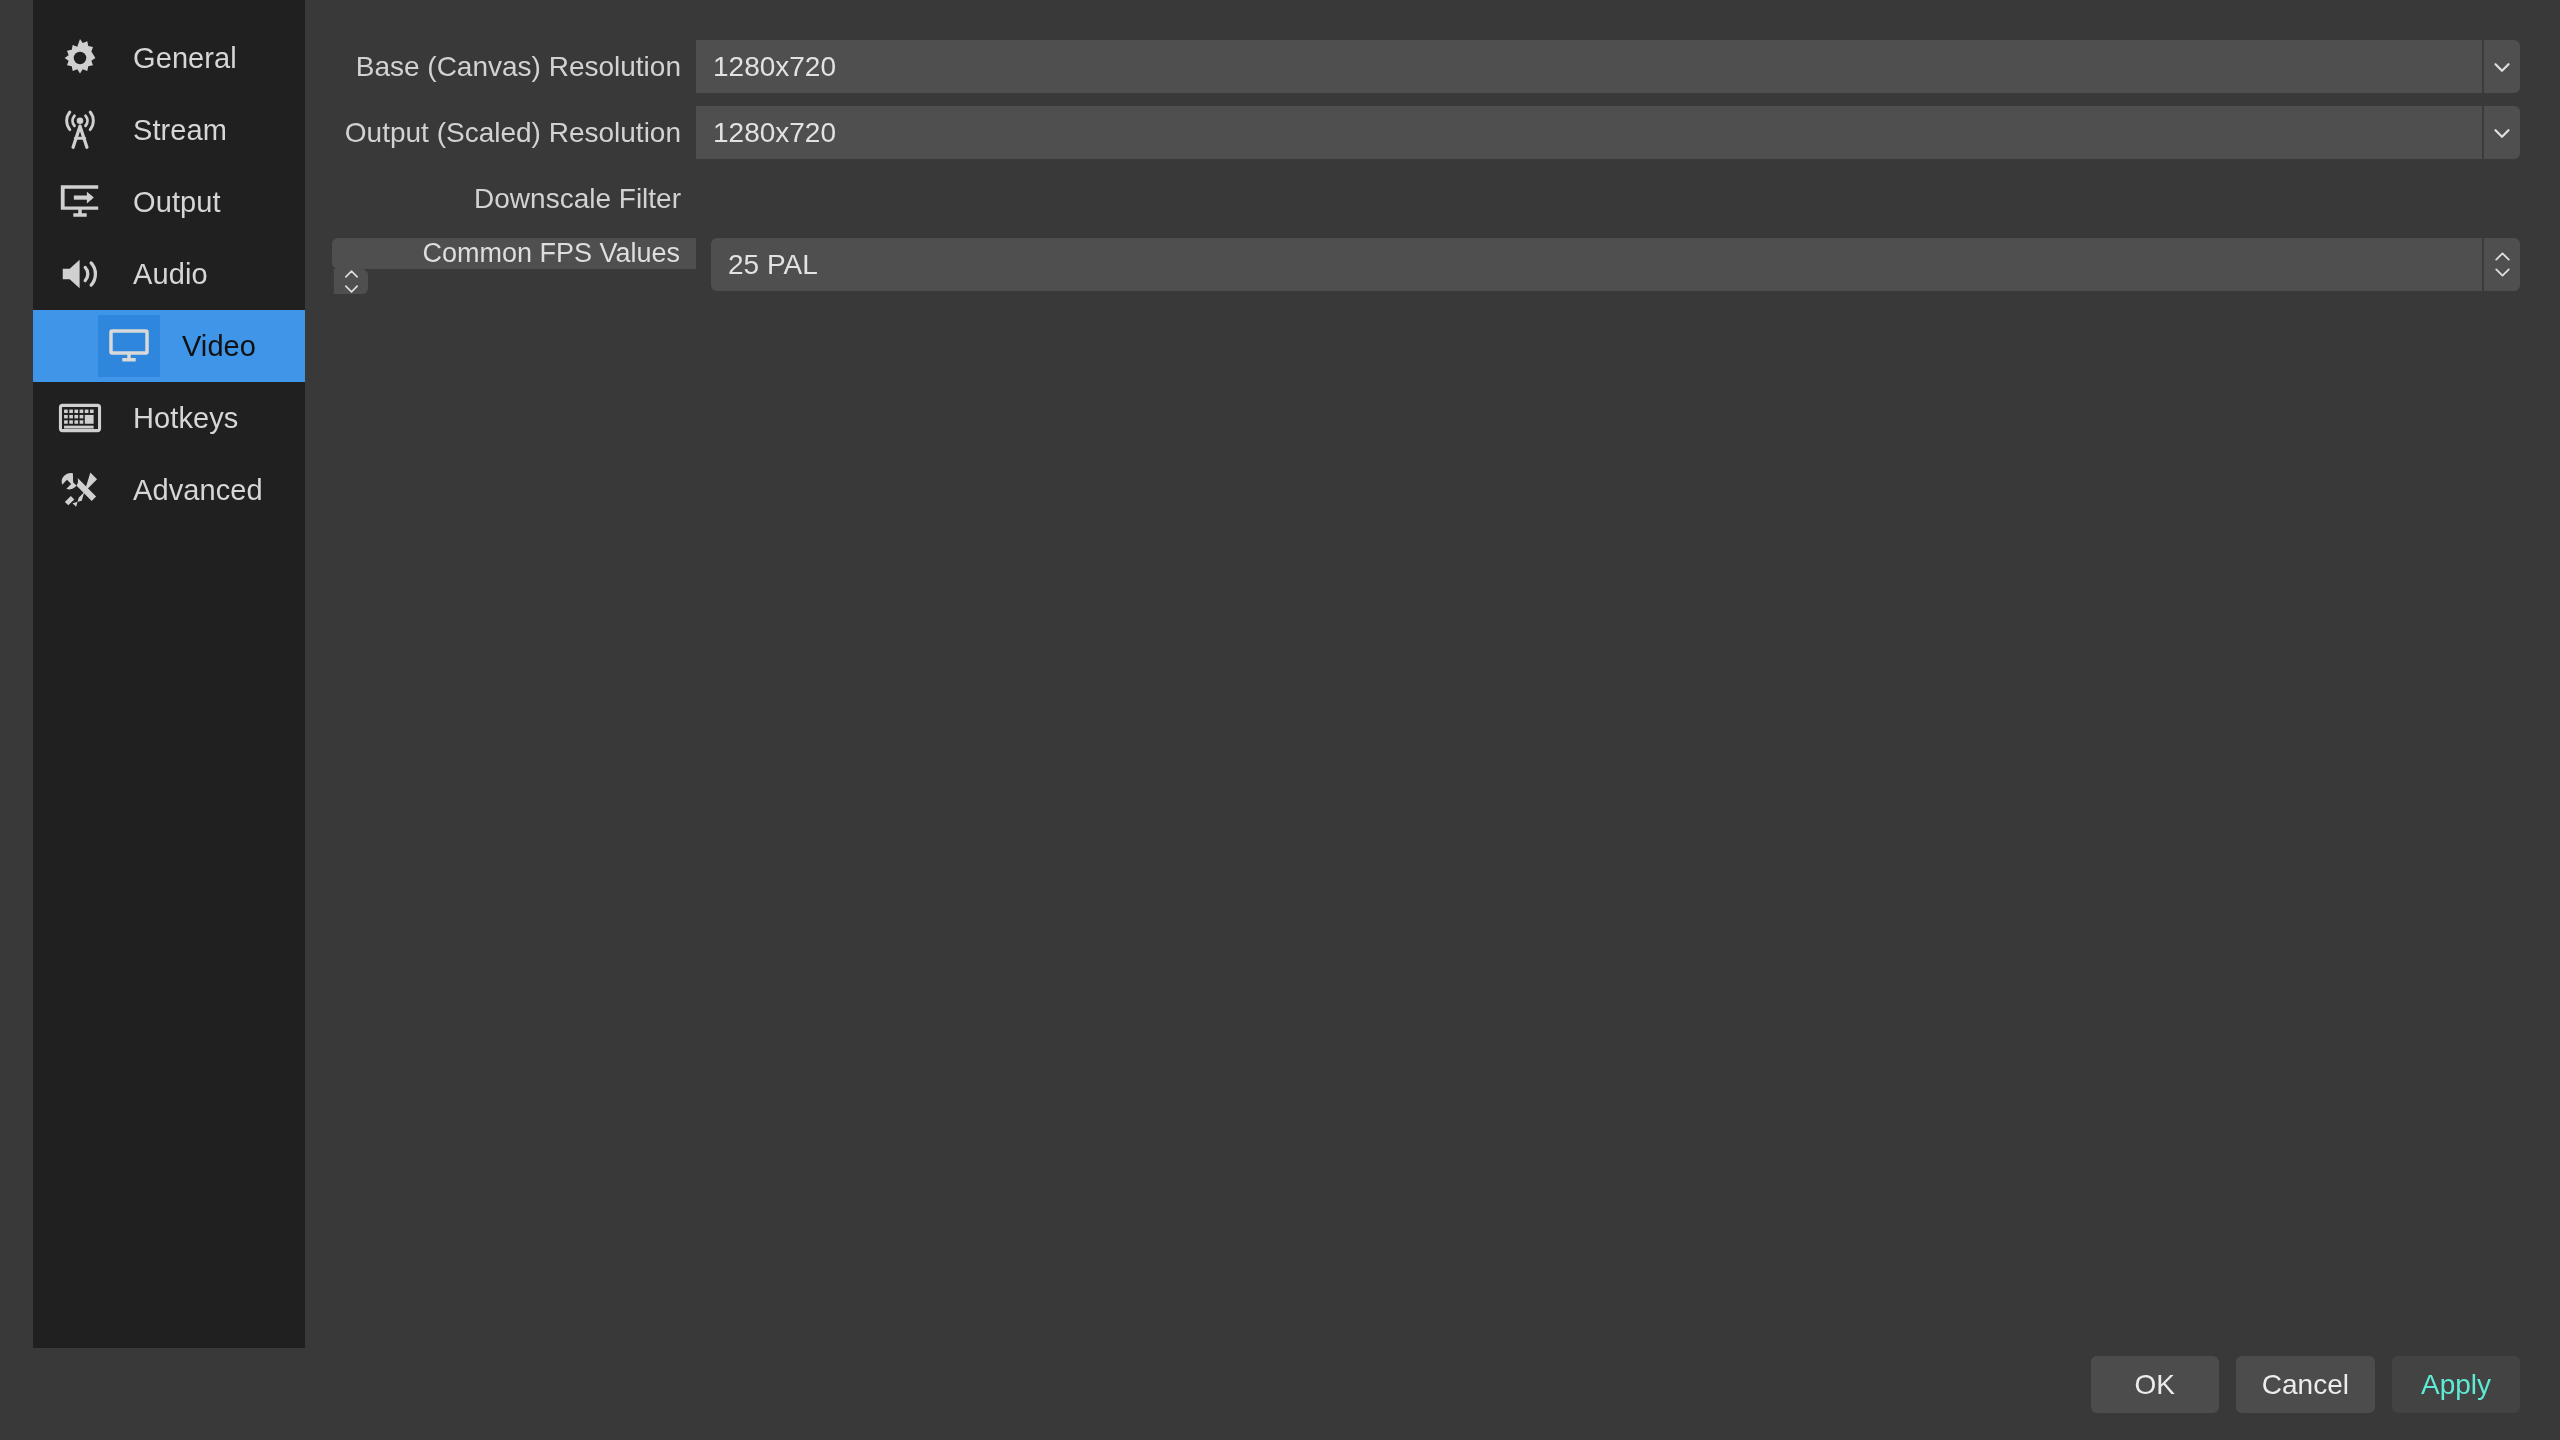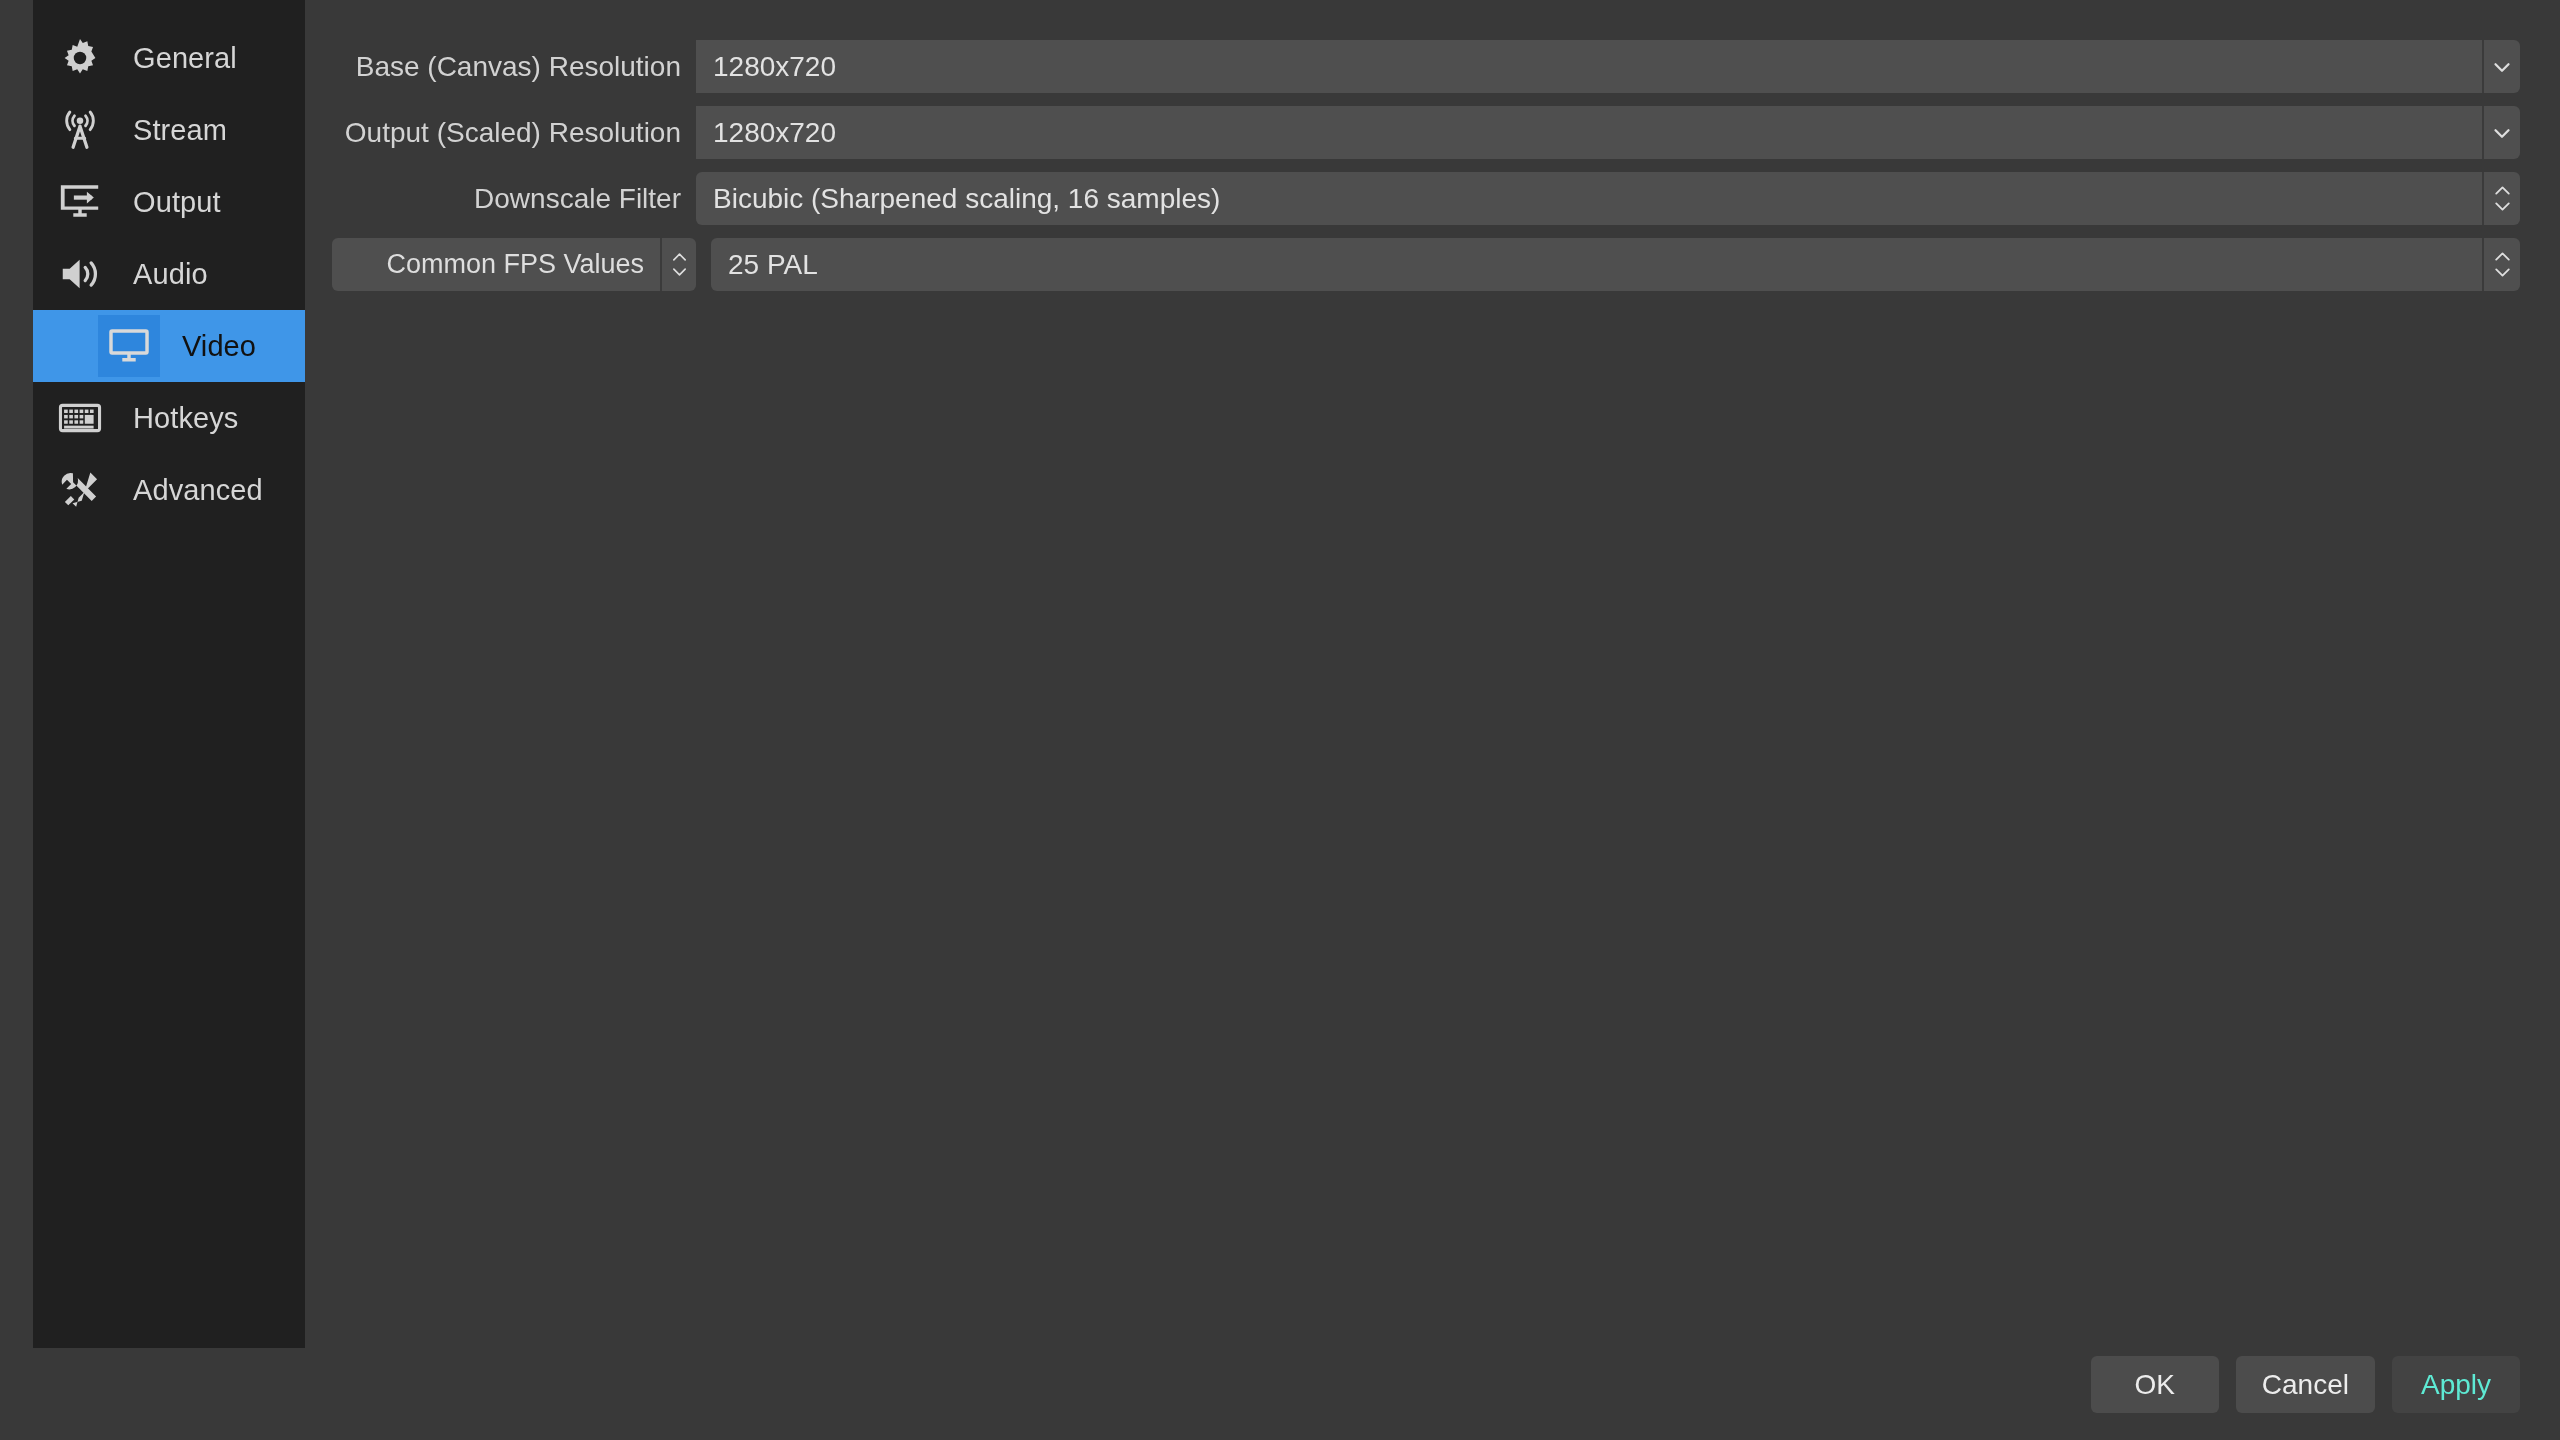--- a/index.html
+++ b/index.html
@@ -98,20 +98,21 @@
     white-space: nowrap;
   }
 
   
   .fps-mode {
     width: 364px;
     min-width: 364px;
     display: flex;
     align-items: stretch;
     margin-right: 15px;
+    flex-direction: column;
   }
   .fps-mode-text {
     flex: 1;
     background: #4f4f4f;
     border-radius: 6px 0 0 6px;
     display: flex;
     align-items: center;
     justify-content: flex-end;
     padding-right: 16px;
     font-size: 27px;
@@ -334,33 +335,20 @@
           <div class="field-btn">
             <svg class="chev" width="26" height="26" viewBox="0 0 24 24" fill="none" stroke="#dedede" stroke-width="2.1" stroke-linecap="round" stroke-linejoin="round">
               <path d="M6 9.5l6 6 6-6"></path>
             </svg>
           </div>
         </div>
       </div>
 
       <div class="form-row">
         <div class="row-label">Downscale Filter</div>
-        <div class="field spin">
-          <div class="field-box">Bicubic (Sharpened scaling, 16 samples)</div>
-          <div class="field-btn">
-            <span class="spin-arrows">
-              <svg width="19" height="11" viewBox="0 0 24 14" fill="none" stroke="#dedede" stroke-width="2.3" stroke-linecap="round" stroke-linejoin="round">
-                <path d="M4 11l8-8 8 8"></path>
-              </svg>
-              <svg width="19" height="11" viewBox="0 0 24 14" fill="none" stroke="#dedede" stroke-width="2.3" stroke-linecap="round" stroke-linejoin="round">
-                <path d="M4 3l8 8 8-8"></path>
-              </svg>
-            </span>
-          </div>
-        </div>
       </div>
 
       <div class="form-row">
         <div class="fps-mode">
           <div class="fps-mode-text">Common FPS Values</div>
           <div class="fps-mode-arrows">
             <span class="spin-arrows">
               <svg width="17" height="10" viewBox="0 0 24 14" fill="none" stroke="#dedede" stroke-width="2.3" stroke-linecap="round" stroke-linejoin="round">
                 <path d="M4 11l8-8 8 8"></path>
               </svg>

